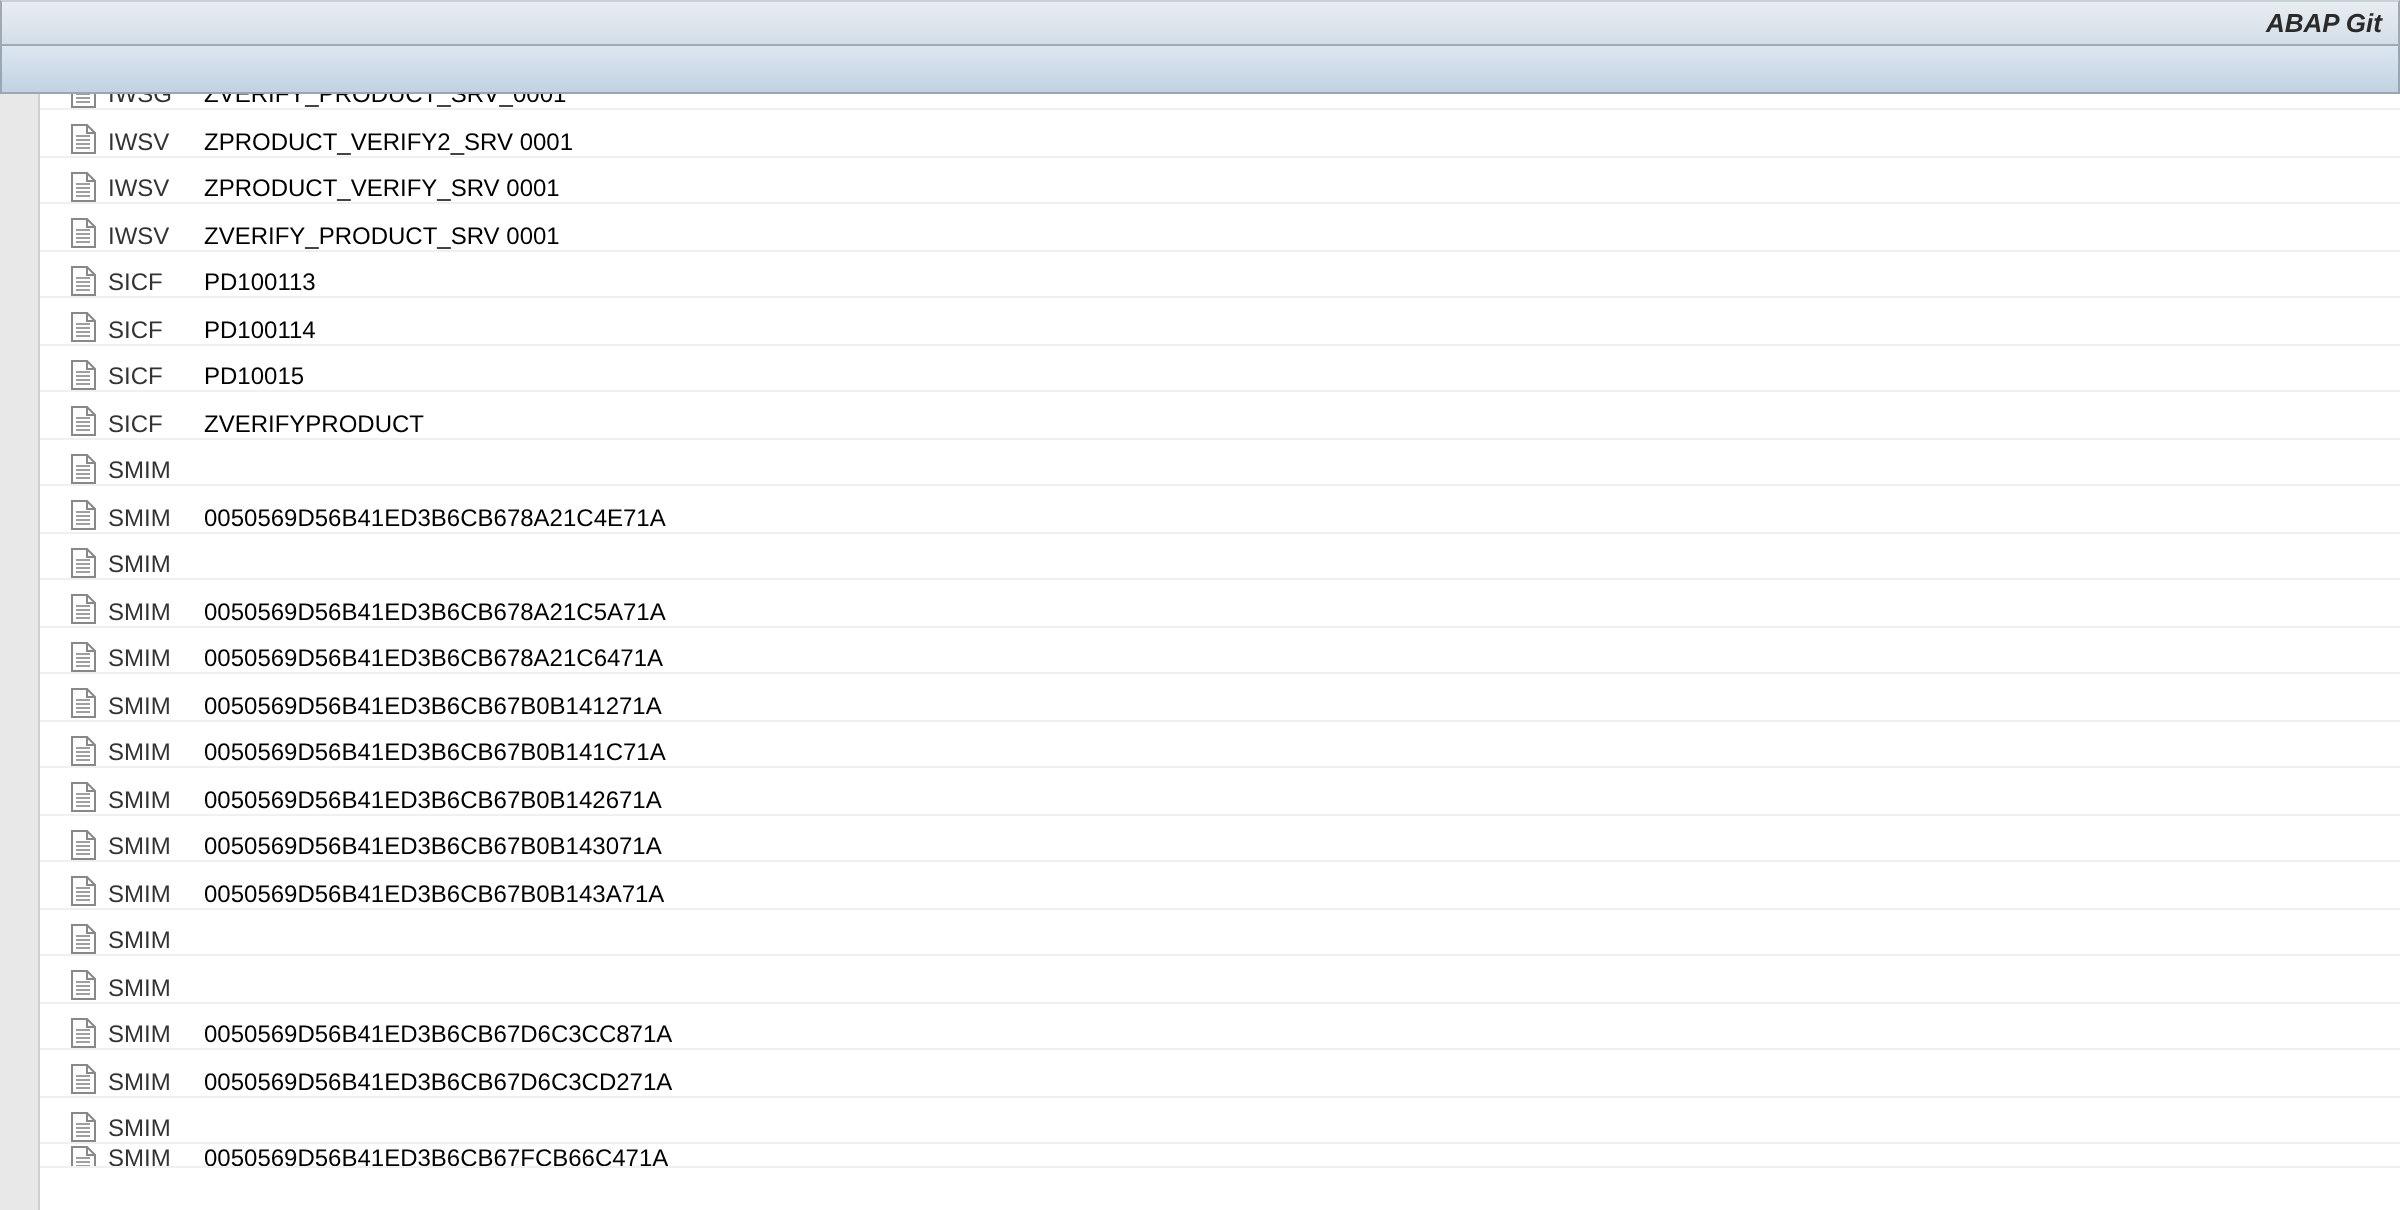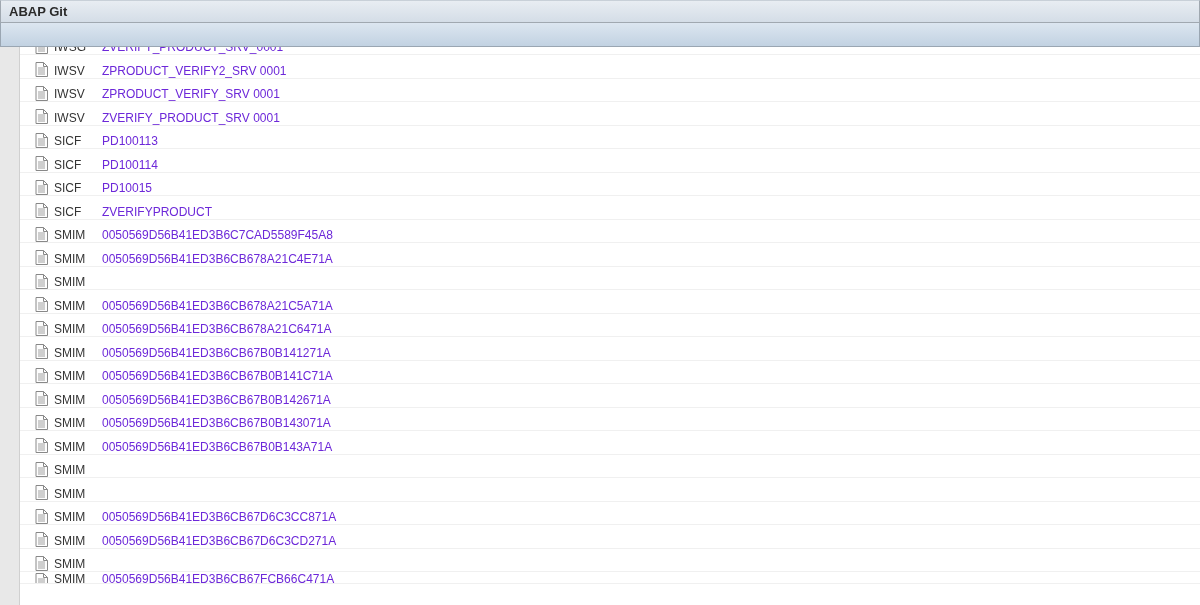--- a/index.html
+++ b/index.html
@@ -10,22 +10,24 @@
       overflow: hidden;
       width: 1200px;
       height: 605px;
     }
     .titlebar {
       background: linear-gradient(to bottom, #e8edf2 0%, #d4dde7 100%);
       border: 1px solid #a0a8b0;
       border-top: 1px solid #c8d0d8;
       padding: 3px 8px;
       font-weight: bold;
+      font-style: italic;
       font-size: 13px;
       color: #2a2a2a;
+      text-align: right;
     }
     .toolbar {
       background: linear-gradient(to bottom, #dce6f0 0%, #c2d2e2 100%);
       border: 1px solid #9aa6b2;
       border-top: none;
       height: 24px;
     }
     .content-wrap {
       display: flex;
       height: calc(100% - 45px);
@@ -67,21 +69,21 @@
       flex-shrink: 0;
     }
     .icon-doc svg { display: block; }
     .obj-type {
       color: #333;
       width: 48px;
       font-size: 12px;
       flex-shrink: 0;
     }
     .obj-name {
-      color: #6d28d9;
+      color: #000000;
       font-size: 12px;
       cursor: pointer;
       text-decoration: none;
     }
   </style>
 </head>
 <body>
 
 <div class="titlebar">
   <span>ABAP Git</span>
@@ -207,21 +209,20 @@
           <svg width="13" height="15" viewBox="0 0 13 15">
   <path d="M1 0.5 L8.5 0.5 L12.5 4.5 L12.5 14.5 L1 14.5 Z" fill="#fdfdfd" stroke="#888" stroke-width="1"></path>
   <path d="M8.5 0.5 L8.5 4.5 L12.5 4.5" fill="none" stroke="#888" stroke-width="1"></path>
   <line x1="3" y1="6" x2="10" y2="6" stroke="#888" stroke-width="0.8"></line>
   <line x1="3" y1="8" x2="10" y2="8" stroke="#888" stroke-width="0.8"></line>
   <line x1="3" y1="10" x2="10" y2="10" stroke="#888" stroke-width="0.8"></line>
   <line x1="3" y1="12" x2="10" y2="12" stroke="#888" stroke-width="0.8"></line>
 </svg>
         </span>
         <span class="obj-type">SMIM</span>
-        <a class="obj-name">0050569D56B41ED3B6C7CAD5589F45A8</a>
       </div>
       <div class="row">
         <span class="icon-doc">
           <svg width="13" height="15" viewBox="0 0 13 15">
   <path d="M1 0.5 L8.5 0.5 L12.5 4.5 L12.5 14.5 L1 14.5 Z" fill="#fdfdfd" stroke="#888" stroke-width="1"></path>
   <path d="M8.5 0.5 L8.5 4.5 L12.5 4.5" fill="none" stroke="#888" stroke-width="1"></path>
   <line x1="3" y1="6" x2="10" y2="6" stroke="#888" stroke-width="0.8"></line>
   <line x1="3" y1="8" x2="10" y2="8" stroke="#888" stroke-width="0.8"></line>
   <line x1="3" y1="10" x2="10" y2="10" stroke="#888" stroke-width="0.8"></line>
   <line x1="3" y1="12" x2="10" y2="12" stroke="#888" stroke-width="0.8"></line>

